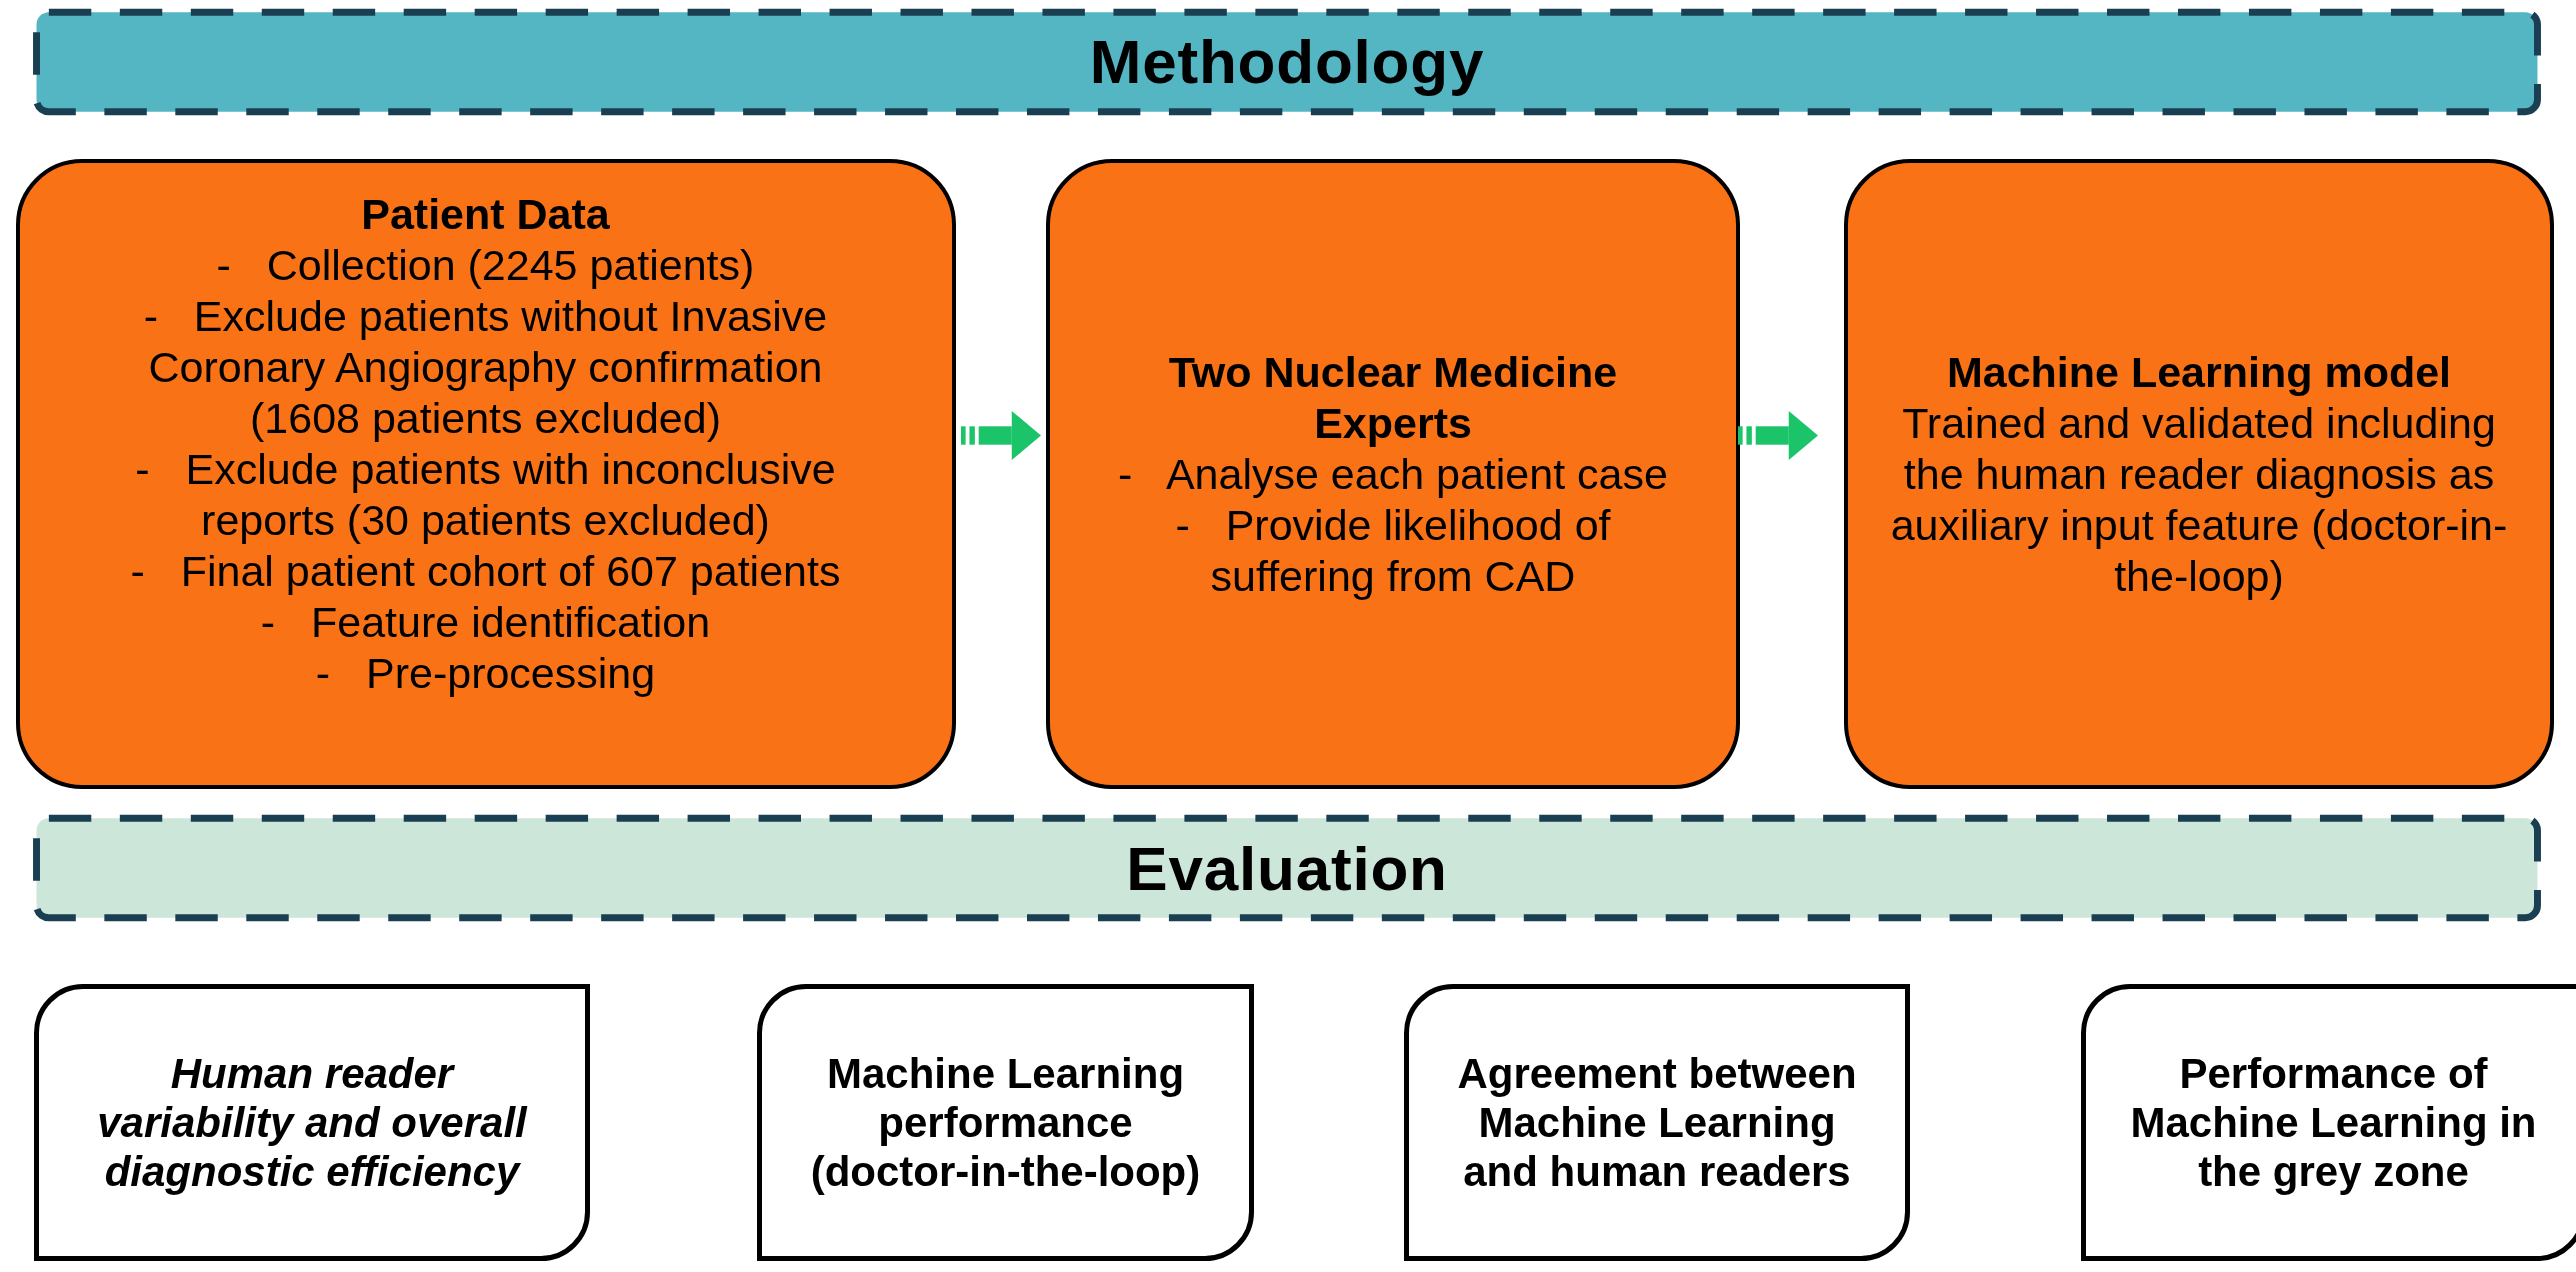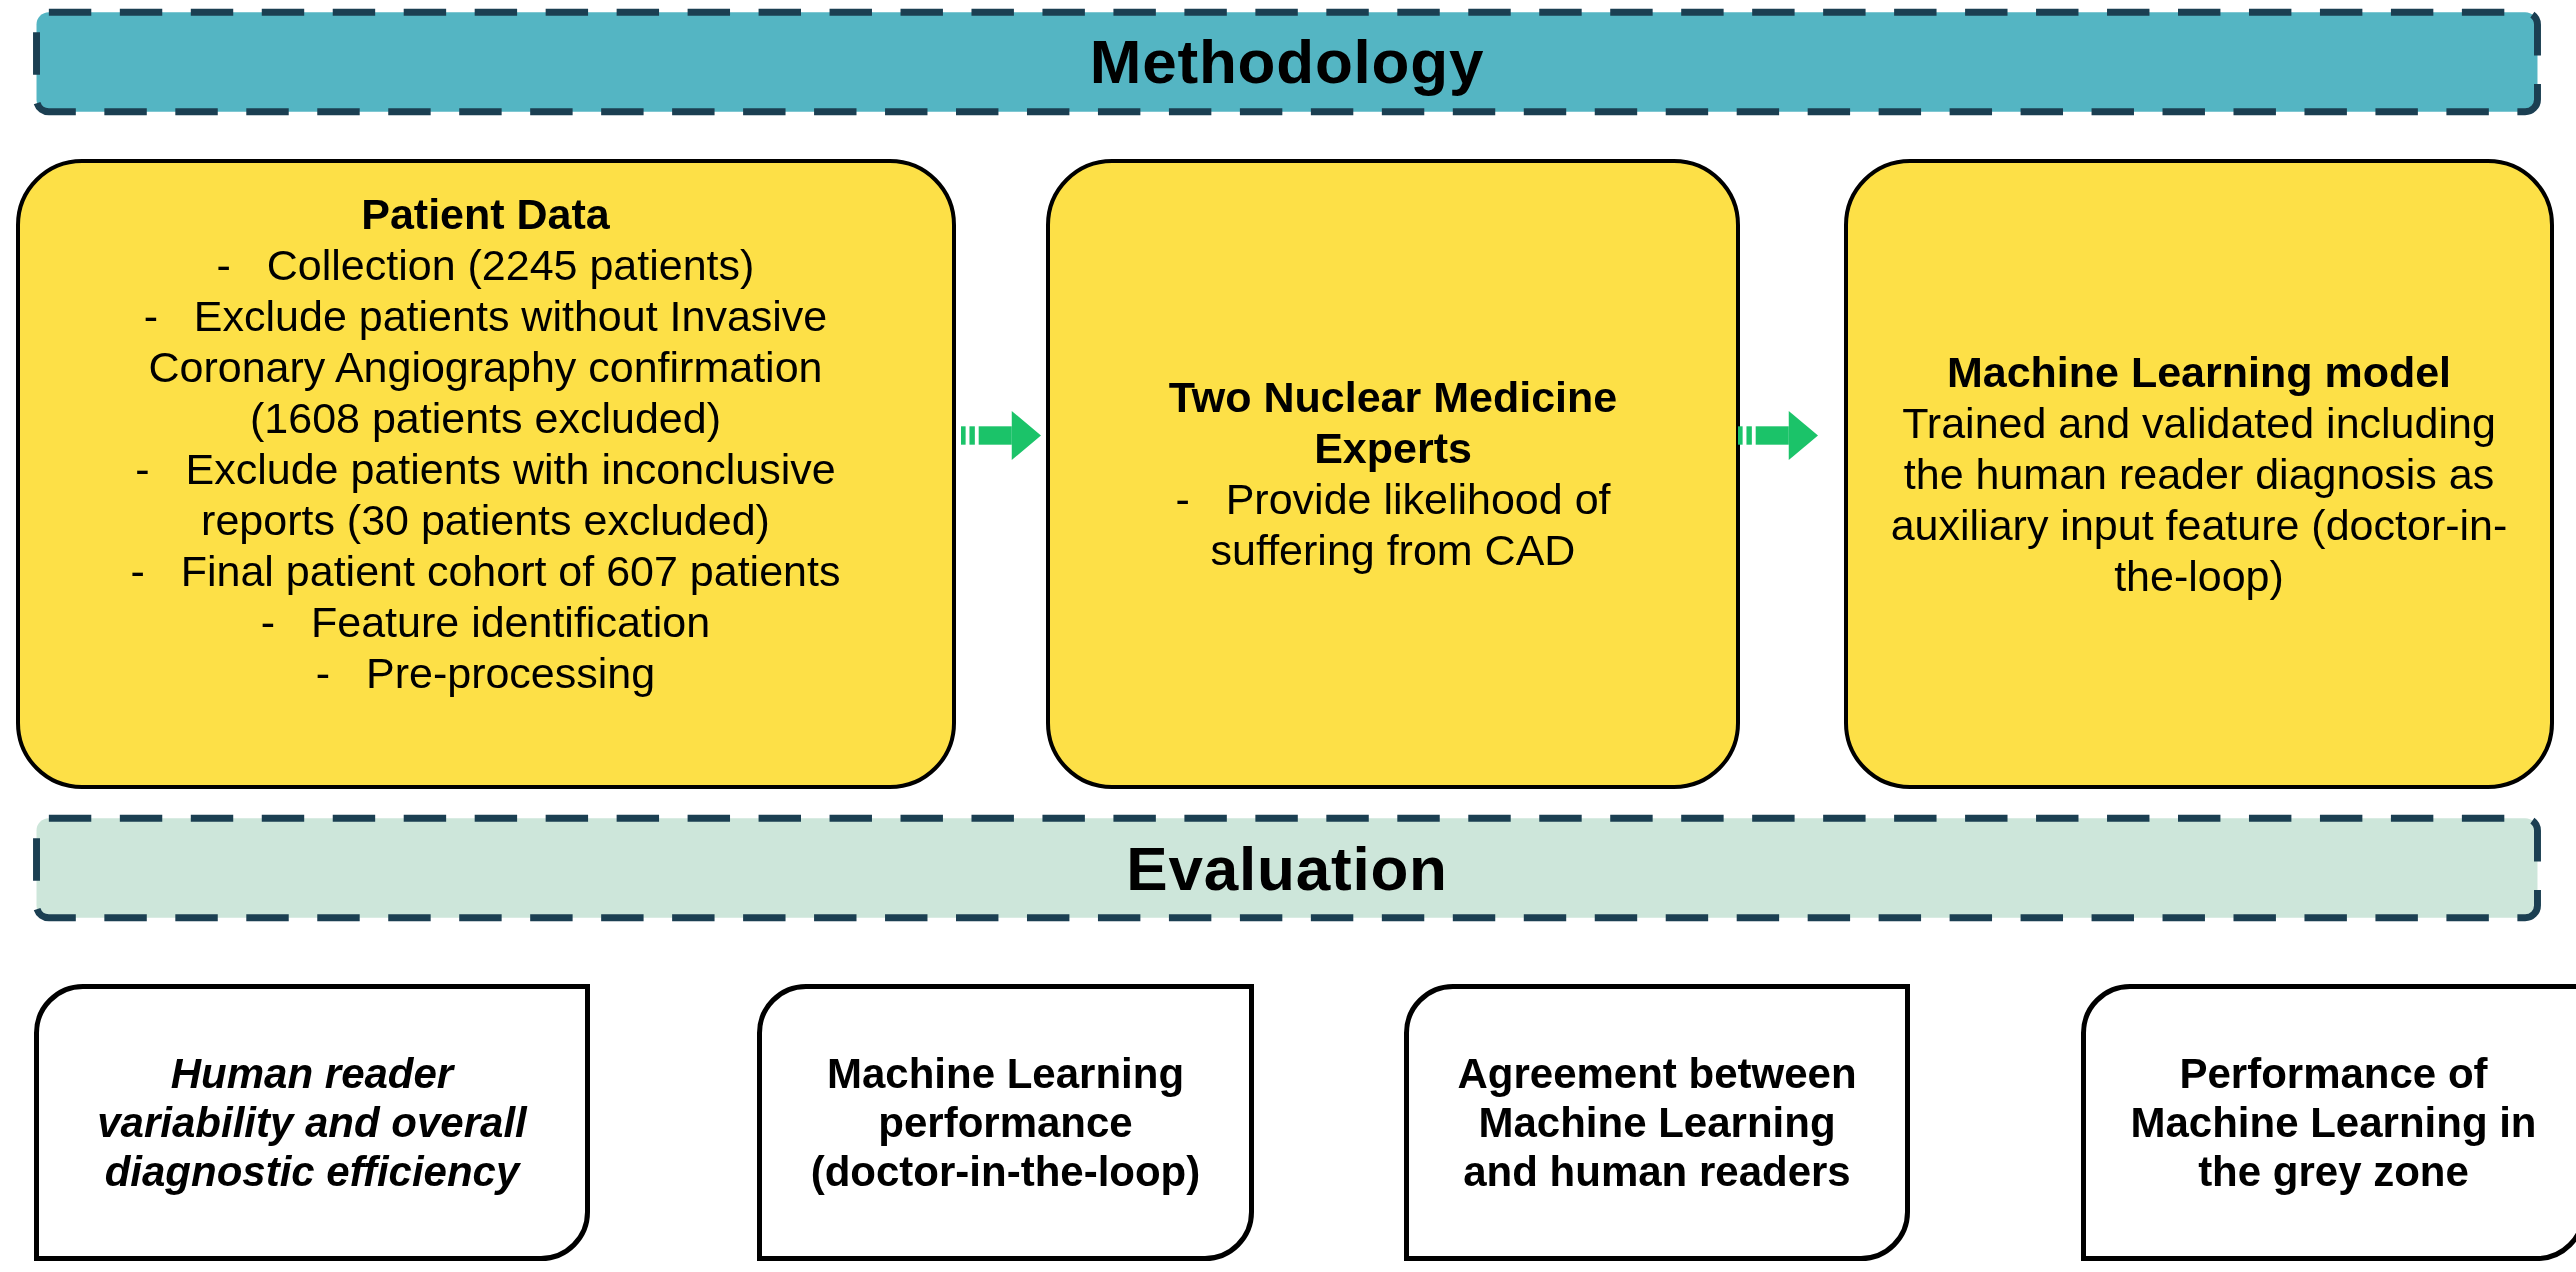--- a/index.html
+++ b/index.html
@@ -38,21 +38,21 @@
     text-align: center;
   }
   #banner-methodology { top: 7.7px; }
   #banner-evaluation  { top: 814px; }
 
   
   .proc-box {
     position: absolute;
     top: 159px;
     height: 630px;
-    background: #fde047;
+    background: #f97316;
     border: 4.6px solid #000000;
     border-radius: 66px;
     box-sizing: border-box;
   }
   #box-patient-data { left: 15.5px;   width: 940px; }
   #box-experts      { left: 1046px; width: 694px;  }
   #box-ml-model     { left: 1844px; width: 710px;  }
 
   .proc-content {
     width: 100%;
@@ -140,20 +140,21 @@
     <rect x="0" y="20" width="6" height="24" fill="#1bc369"></rect>
     <rect x="11" y="20" width="7" height="24" fill="#1bc369"></rect>
     <rect x="23" y="20" width="43" height="24" fill="#1bc369"></rect>
     <polygon points="66,0 104,32 66,64" fill="#1bc369"></polygon>
   </svg>
 
   <div class="proc-box" id="box-experts">
     <div class="proc-content">
       <div class="ln b">Two Nuclear Medicine</div>
       <div class="ln b">Experts</div>
+      <div class="ln">-   Analyse each patient case</div>
       <div class="ln">-   Provide likelihood of</div>
       <div class="ln">suffering from CAD</div>
     </div>
   </div>
 
   <svg class="flow-arrow" id="arrow-2" viewBox="0 0 104 64" preserveAspectRatio="none">
     <rect x="0" y="20" width="6" height="24" fill="#1bc369"></rect>
     <rect x="11" y="20" width="7" height="24" fill="#1bc369"></rect>
     <rect x="23" y="20" width="43" height="24" fill="#1bc369"></rect>
     <polygon points="66,0 104,32 66,64" fill="#1bc369"></polygon>

